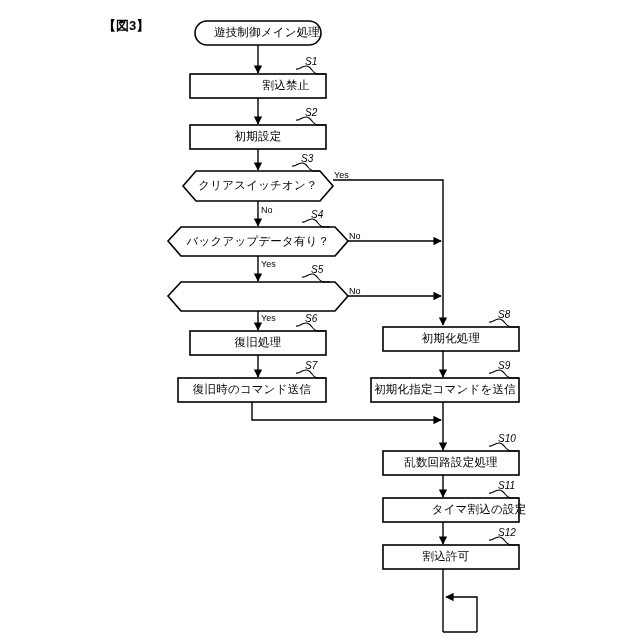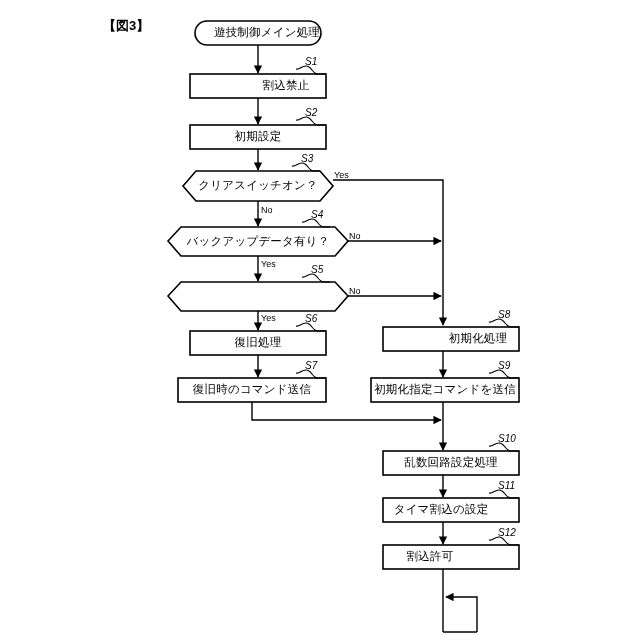--- a/index.html
+++ b/index.html
@@ -172,28 +172,28 @@
   <div class="step-id" style="left:311px; top:264px;">S5</div>
   <div class="branch-label" style="left:349px; top:286px;">No</div>
   <div class="branch-label" style="left:261px; top:313px;">Yes</div>
 
   <div class="node-text" style="left:190px; top:331px; width:136px; height:24px;">復旧処理</div>
   <div class="step-id" style="left:305px; top:313px;">S6</div>
 
   <div class="node-text" style="left:178px; top:378px; width:148px; height:24px;text-align:right;">復旧時のコマンド送信</div>
   <div class="step-id" style="left:305px; top:360px;">S7</div>
 
-  <div class="node-text" style="left:383px; top:327px; width:136px; height:24px;margin-left:27px;">初期化処理</div>
+  <div class="node-text" style="left:383px; top:327px; width:136px; height:24px;">初期化処理</div>
   <div class="step-id" style="left:498px; top:309px;">S8</div>
 
   <div class="node-text" style="left:371px; top:378px; width:148px; height:24px;">初期化指定コマンドを送信</div>
   <div class="step-id" style="left:498px; top:360px;">S9</div>
 
   <div class="node-text" style="left:383px; top:451px; width:136px; height:24px;">乱数回路設定処理</div>
   <div class="step-id" style="left:498px; top:433px;">S10</div>
 
-  <div class="node-text" style="left:365px; top:498px; width:152px; height:24px;">タイマ割込の設定</div>
+  <div class="node-text" style="left:383px; top:498px; width:152px; height:24px;padding-left:20px;">タイマ割込の設定</div>
   <div class="step-id" style="left:498px; top:480px;">S11</div>
 
-  <div class="node-text" style="left:362px; top:545px; width:136px; height:24px;">割込許可</div>
+  <div class="node-text" style="left:378px; top:545px; width:136px; height:24px;">割込許可</div>
   <div class="step-id" style="left:498px; top:527px;">S12</div>
 
 </div>
 
 </body></html>

